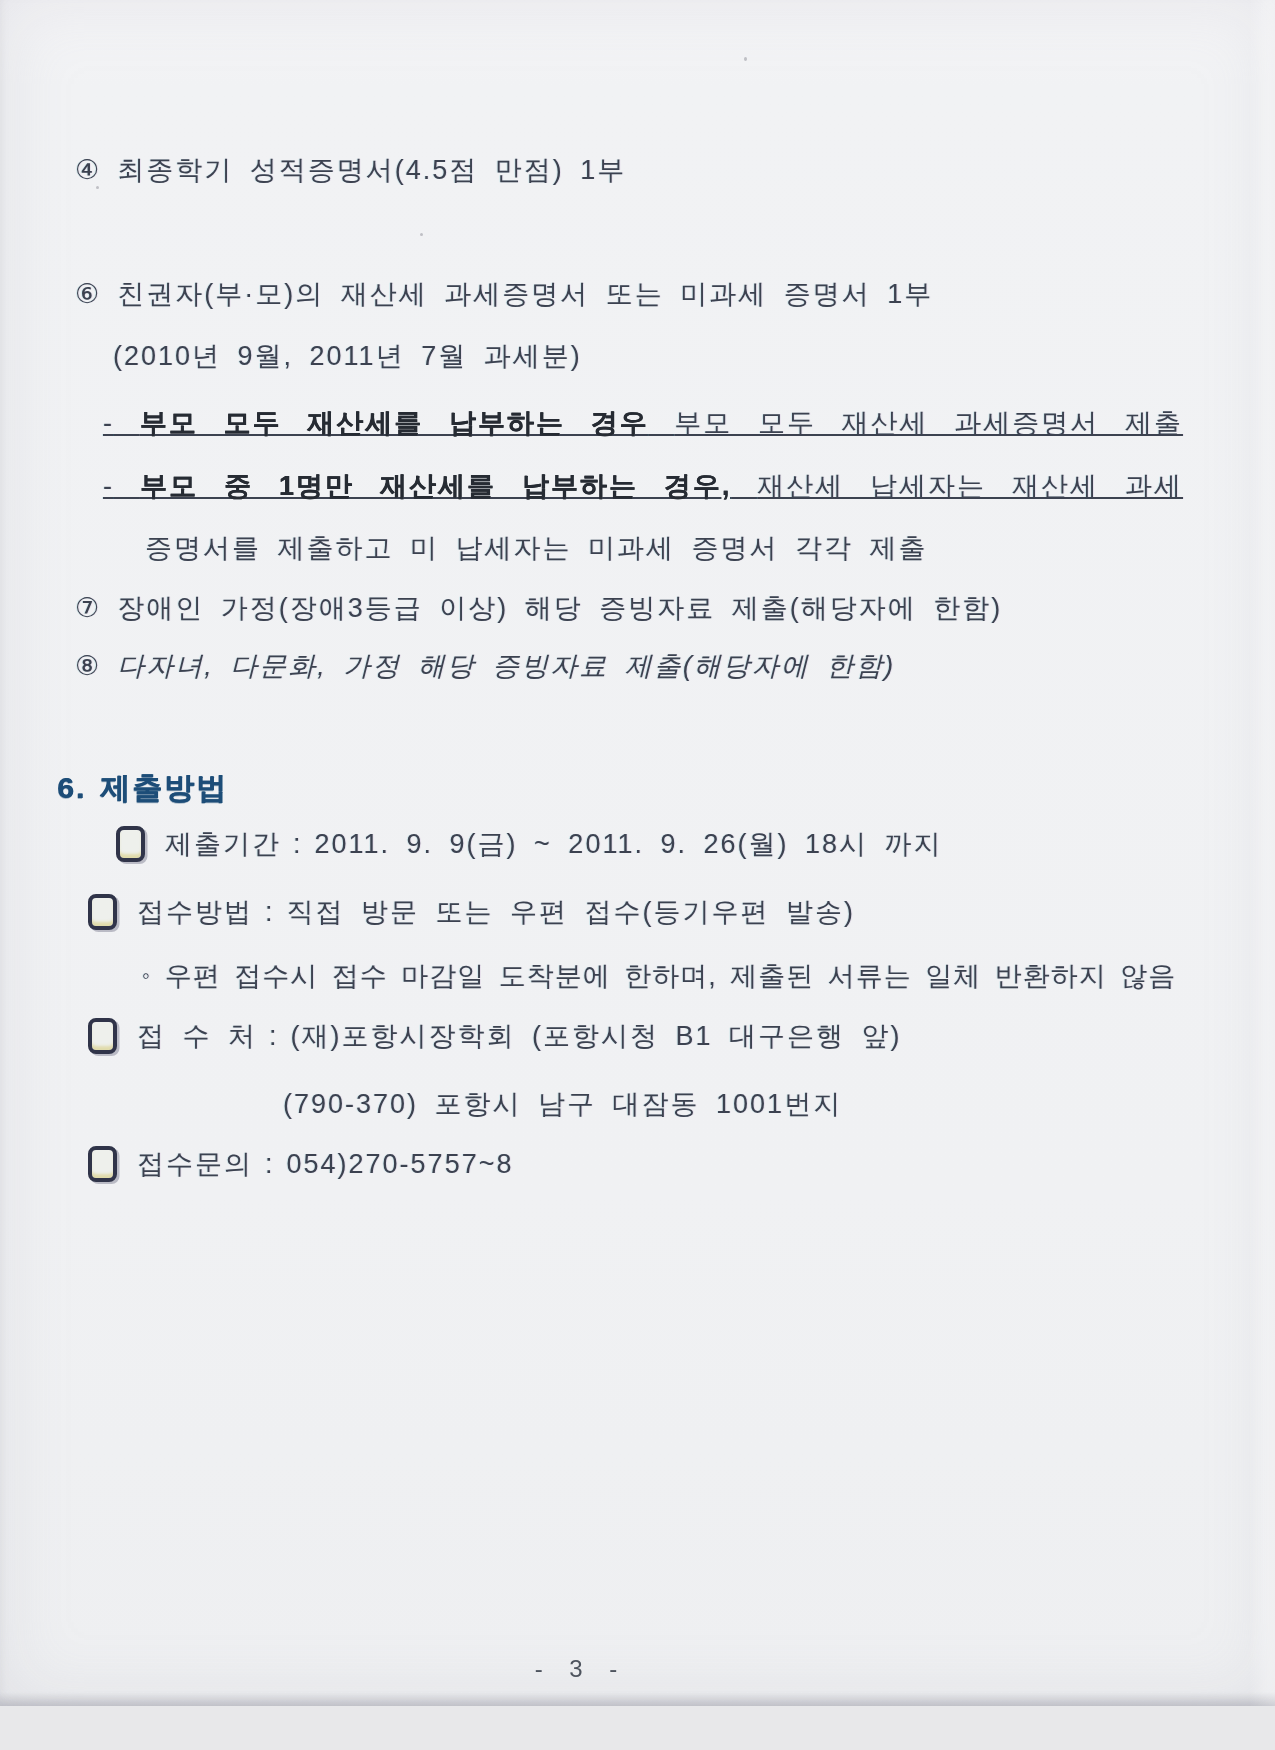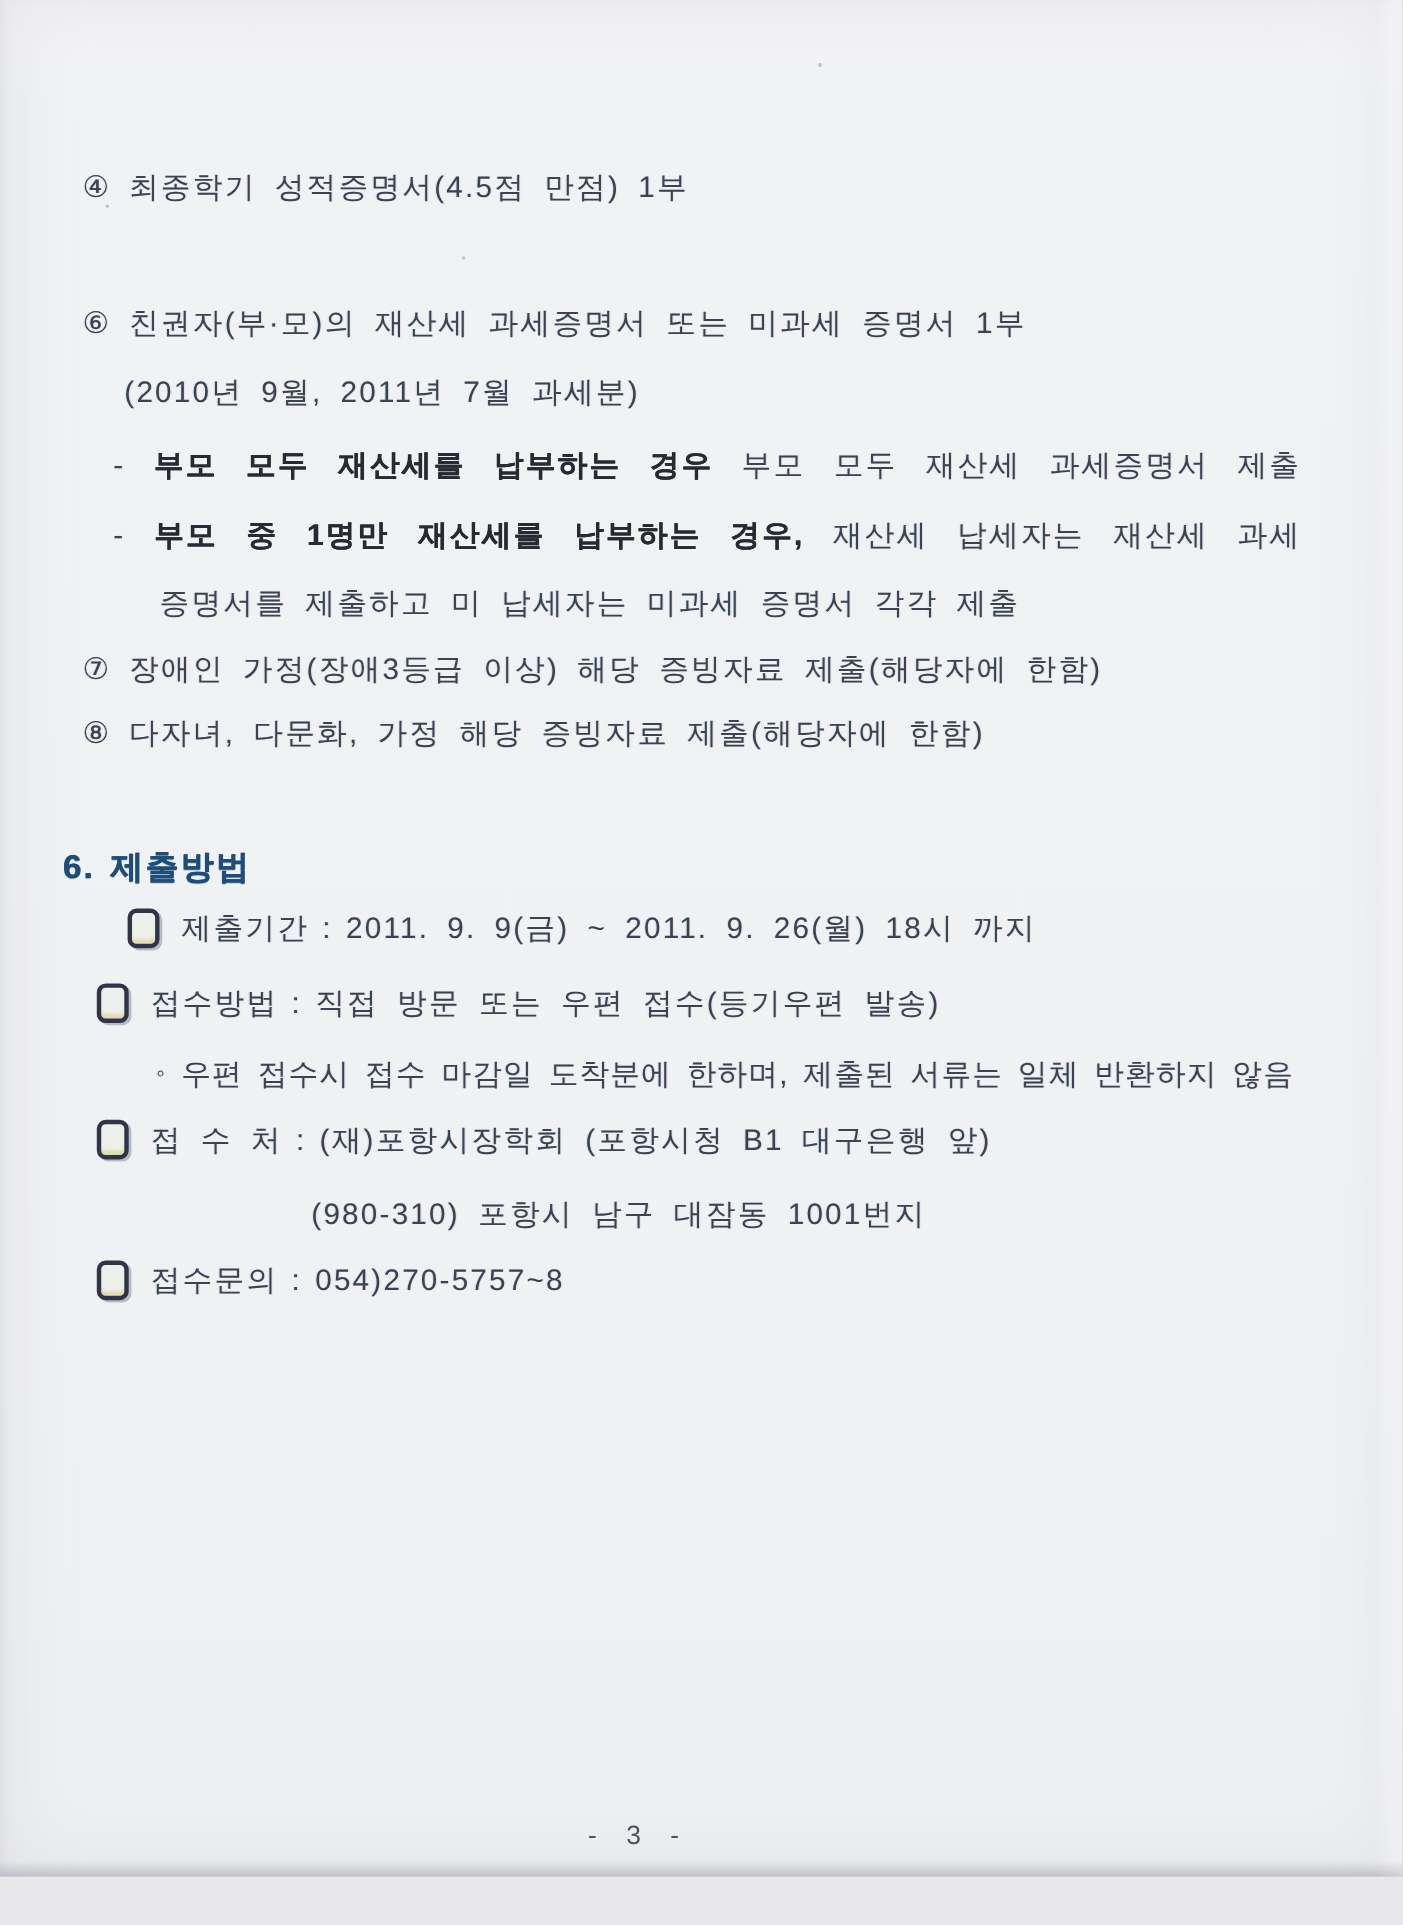--- a/index.html
+++ b/index.html
@@ -23,20 +23,21 @@
     word-spacing:7px;
     white-space:nowrap;
     text-shadow:1px 0 0 rgba(150,80,165,0.10), -1px 0 0 rgba(0,160,170,0.12);
   }
   .marker{display:inline-block;margin-right:16px;}
   .bold-seg{font-weight:700;color:#262b33;text-shadow:0.4px 0 0 #262b33;}
   .justify{
     white-space:normal;
     text-align:justify;
     text-align-last:justify;
+    text-decoration:underline;
     -moz-text-align-last:justify;
   }
   .heading{
     position:absolute;
     font-size:30px;
     font-weight:700;
     color:#1d4d78;
     letter-spacing:2px;
     text-shadow:0.7px 0 0 #1d4d78, 0 1px 0 rgba(20,70,110,0.35);
   }
@@ -111,21 +112,21 @@
   </div>
 
   <div class="line" style="left:145px;top:530px;">
     <span>증명서를 제출하고 미 납세자는 미과세 증명서 각각 제출</span>
   </div>
 
   <div class="line" style="left:75px;top:590px;">
     <span class="marker">⑦</span><span>장애인 가정(장애3등급 이상) 해당 증빙자료 제출(해당자에 한함)</span>
   </div>
 
-  <div class="line" style="left:75px;top:648px;">
+  <div class="line" style="left:75px;top:648px;font-style:italic;">
     <span class="marker">⑧</span><span>다자녀, 다문화, 가정 해당 증빙자료 제출(해당자에 한함)</span>
   </div>
 
   <div class="heading" style="left:57px;top:768px;">
     <span class="sec-num">6.</span><span>제출방법</span>
   </div>
 
   <div class="chk-row" style="left:80px;top:826px;padding-left:36px;">
     <span class="checkbox"></span>
     <span class="chk-text"><span>제출기간</span><span class="sep">:</span><span>2011. 9. 9(금) ~ 2011. 9. 26(월) 18시 까지</span></span>
@@ -139,21 +140,21 @@
   <div class="line" style="left:142px;top:958px;letter-spacing:1px;word-spacing:5px;">
     <span class="bullet">◦</span><span>우편 접수시 접수 마감일 도착분에 한하며, 제출된 서류는 일체 반환하지 않음</span>
   </div>
 
   <div class="chk-row" style="left:88px;top:1018px;">
     <span class="checkbox"></span>
     <span class="chk-text"><span>접 수 처</span><span class="sep">:</span><span>(재)포항시장학회 (포항시청 B1 대구은행 앞)</span></span>
   </div>
 
   <div class="line" style="left:283px;top:1086px;">
-    <span>(980-310) 포항시 남구 대잠동 1001번지</span>
+    <span>(790-370) 포항시 남구 대잠동 1001번지</span>
   </div>
 
   <div class="chk-row" style="left:88px;top:1146px;">
     <span class="checkbox"></span>
     <span class="chk-text"><span>접수문의</span><span class="sep">:</span><span>054)270-5757~8</span></span>
   </div>
 
   <div class="page-number">- 3 -</div>
 
   <div class="speck" style="left:420px;top:233px;width:3px;height:3px;"></div>

